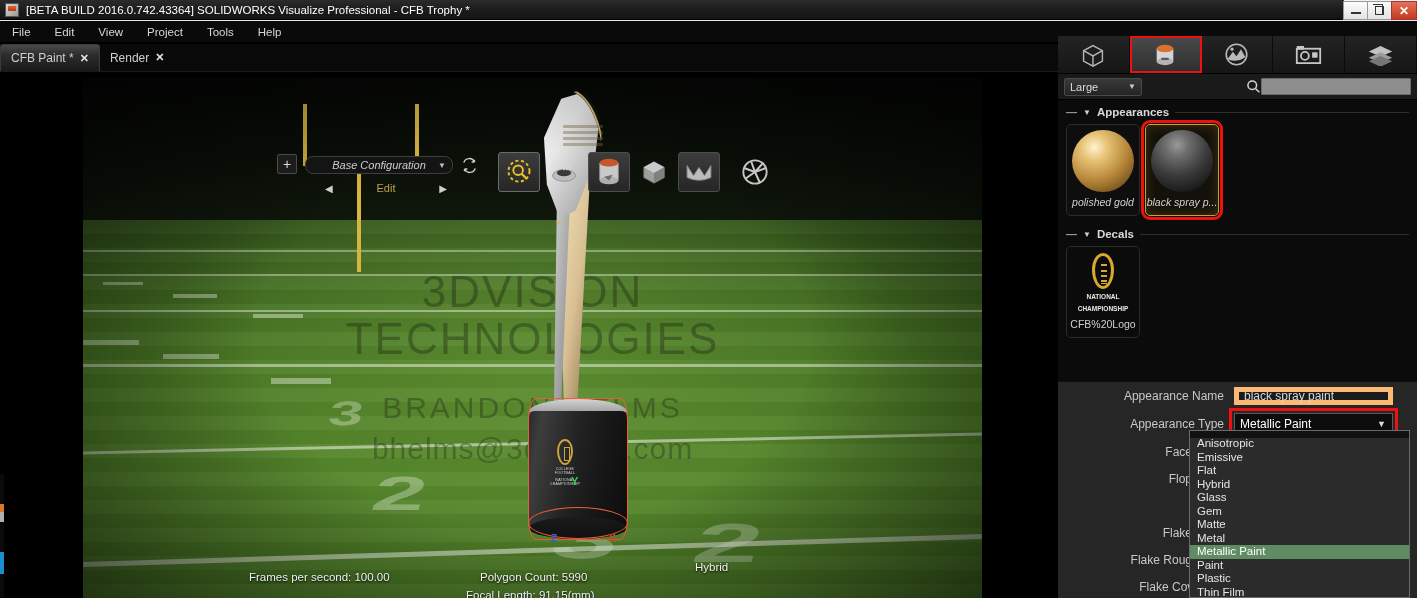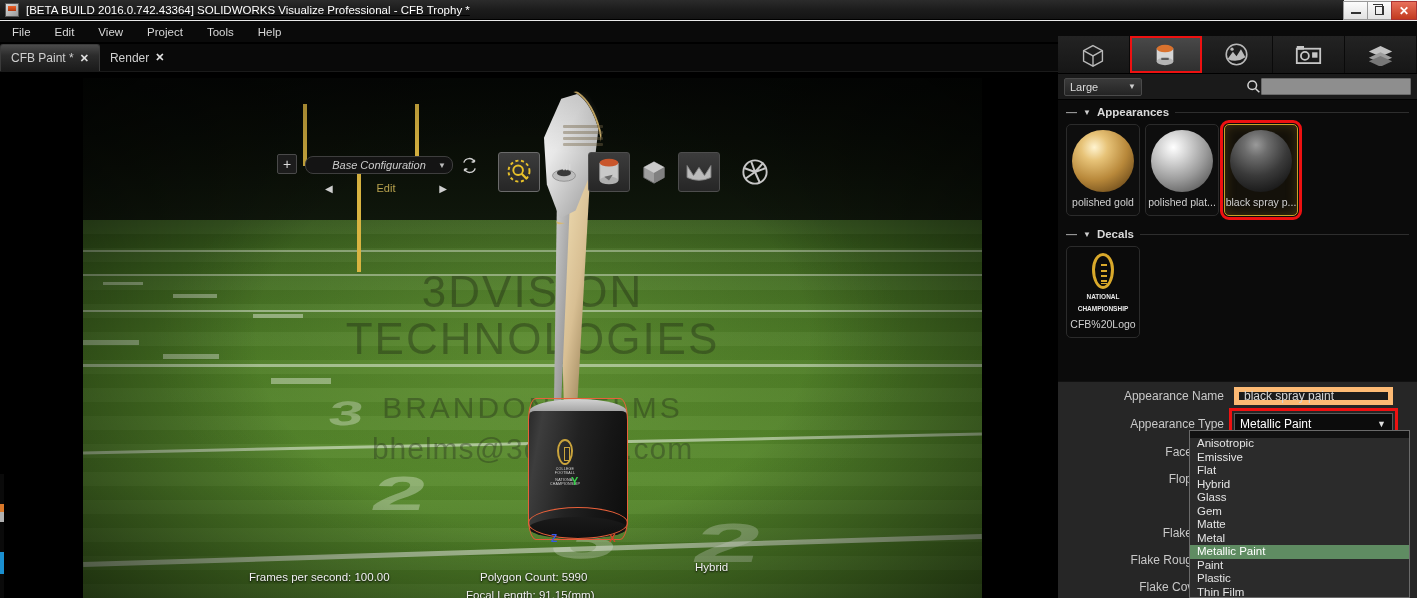--- a/index.html
+++ b/index.html
@@ -19,21 +19,21 @@
   .bg-window-title {
     position:absolute; left:0; right:0; top:3px; text-align:center;
     font-size:11px; color:#d8d8d8; letter-spacing:.2px;
   }
 
   
   .titlebar {
     position:absolute; left:0; top:0; width:1344px; height:20px;
     background: linear-gradient(to bottom,#2b2b2b 0%,#1b1b1b 55%,#141414 100%);
     border-bottom:1px solid #000;
-    display:flex; align-items:center;text-decoration:underline;
+    display:flex; align-items:center;
   }
   .app-icon {
     width:14px; height:14px; margin-left:5px; margin-right:7px;
     background:linear-gradient(135deg,#d9d9d9,#9a9a9a);
     border:1px solid #555; position:relative; flex:none;
   }
   .app-icon::after{
     content:""; position:absolute; left:2px; top:2px; right:2px; bottom:5px;
     background:linear-gradient(to bottom,#e8622a,#b8370d);
   }
@@ -280,21 +280,21 @@
     padding:6px 8px 2px 8px; color:#d9d9d9; font-size:11.5px; font-weight:bold;
   }
   .sec-line{ flex:1; height:1px; background:#2e2e2e; }
   .sec-caret{ font-size:8px; color:#cfcfcf; }
   .sec-minus{ color:#999; font-size:11px; }
 
   .swatch-row{ display:flex; gap:5px; padding:4px 8px 6px 8px; }
   .swatch{
     width:74px; height:92px; background:#0e0e0e; border:1px solid #2b2b2b;
     border-radius:5px; display:flex; flex-direction:column;
-    align-items:center; justify-content:flex-start; padding-top:5px;
+    align-items:center; justify-content:flex-start; padding-top:5px;font-style:italic;
   }
   .swatch.sel{
     border:1px solid #c9a227; background:#14110a;
     box-shadow:inset 0 0 12px rgba(180,140,40,.28);
   }
   .swatch.redbox{ outline:3px solid #ee1111; outline-offset:1px;}
   .sw-ball{ width:62px; height:62px; border-radius:50%; }
   .sw-gold{ background:radial-gradient(circle at 36% 28%, #fff4d0 0%, #e7c378 22%, #b8883a 55%, #6e4c1b 85%, #2c1d08 100%); }
   .sw-plat{ background:radial-gradient(circle at 36% 28%, #ffffff 0%, #d8d8d8 22%, #9b9b9b 55%, #5c5c5c 85%, #1e1e1e 100%); }
   .sw-black{ background:radial-gradient(circle at 42% 24%, #9a9a9a 0%, #6d6d6d 20%, #3a3a3a 52%, #1b1b1b 80%, #0a0a0a 100%); }
@@ -634,24 +634,20 @@
       <span class="sec-caret">▼</span>
       <span>Appearances</span>
       <span class="sec-line"></span>
     </div>
 
     <div class="swatch-row">
       <div class="swatch">
         <div class="sw-ball sw-gold"></div>
         <div class="sw-label">polished gold</div>
       </div>
-      <div class="swatch">
-        <div class="sw-ball sw-plat"></div>
-        <div class="sw-label">polished plat...</div>
-      </div>
       <div class="swatch sel redbox">
         <div class="sw-ball sw-black"></div>
         <div class="sw-label">black spray p...</div>
       </div>
     </div>
 
     <div class="section-head">
       <span class="sec-minus">—</span>
       <span class="sec-caret">▼</span>
       <span>Decals</span>

